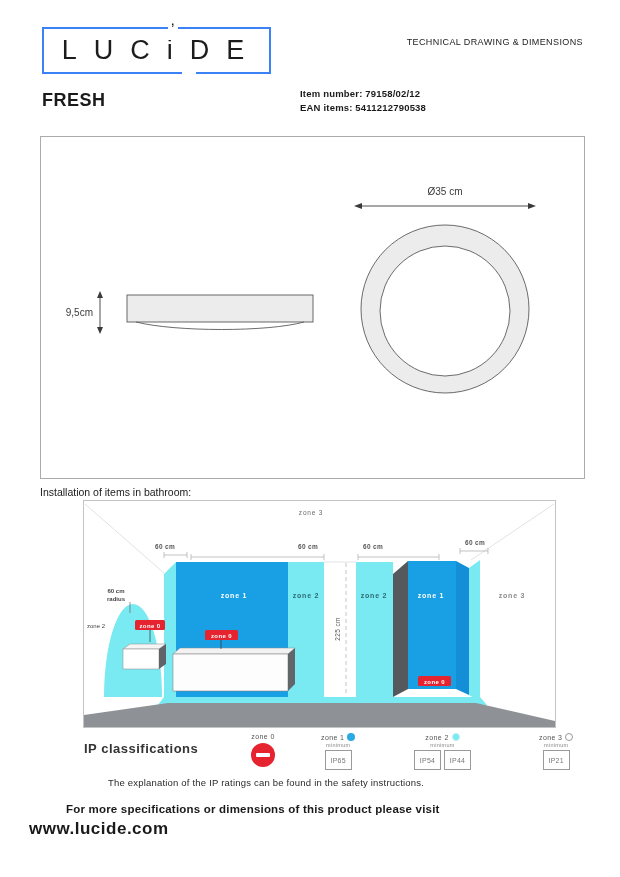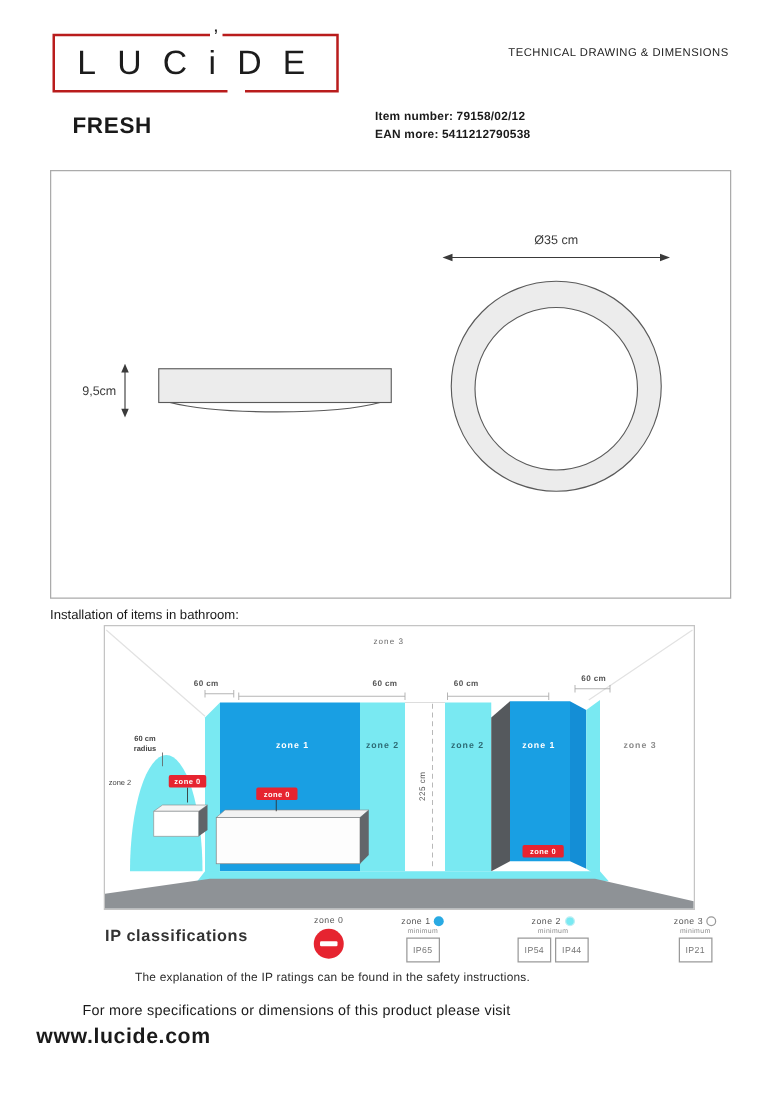--- a/index.html
+++ b/index.html
@@ -6,39 +6,39 @@
   body {
     width:620px; height:877px; background:#ffffff;
     font-family:"Liberation Sans", sans-serif; color:#1a1a1a;
     position:relative; overflow:hidden;
   }
   .abs { position:absolute; }
 
   
   .logo-box {
     left:42px; top:27px; width:229px; height:47px;
-    border:2px solid #b91c1c; position:absolute;
+    border:2px solid #3b82f6; position:absolute;
     display:flex; align-items:center; justify-content:center;
   }
   .logo-text {
     font-size:27px; letter-spacing:17px; font-weight:400;
     color:#1c1c1c; padding-left:10px; white-space:nowrap;
   }
   .logo-accent {
     position:absolute; left:124px; top:-7px; font-size:16px; color:#1c1c1c;
     background:#fff; padding:0 3px;
   }
   .logo-notch-bottom {
     position:absolute; left:138px; bottom:-3px; width:14px; height:4px; background:#fff;
   }
   .doc-type {
     right:37px; top:37px; font-size:9px; letter-spacing:0.4px; color:#222;
   }
   .product-name {
-    left:58px; top:90px; font-size:18px; font-weight:bold; letter-spacing:0.5px;
+    left:42px; top:90px; font-size:18px; font-weight:bold; letter-spacing:0.5px;
   }
   .codes { left:300px; top:87px; font-size:9.5px; line-height:14px; }
   .codes b { letter-spacing:0.2px; }
 
   
   .tech-box {
     left:40px; top:136px; width:545px; height:343px;
     border:1px solid #ababab; position:absolute;
   }
 
@@ -75,37 +75,37 @@
     font-size:7px; color:#777; letter-spacing:0.3px; background:#fff;
   }
   .g0 { left:168px; } .g1 { left:238px; } .g2 { left:331px; } .g3 { left:456px; }
 
   .ip-note {
     left:0; top:777px; width:532px; text-align:center;
     font-size:9.5px; color:#2a2a2a; letter-spacing:0.2px;
   }
 
   
-  .footer-line { left:40px; top:803px; font-size:11.5px; font-weight:normal; letter-spacing:0.2px;padding-left:26px; }
+  .footer-line { left:40px; top:803px; font-size:11.5px; font-weight:bold; letter-spacing:0.2px;padding-left:26px; }
   .footer-url { left:29px; top:819px; font-size:17px; font-weight:bold; letter-spacing:0.5px; }
 </style>
 </head>
 <body>
 
 <div class="logo-box">
   <span class="logo-text">LUCiDE</span>
   <span class="logo-accent">ʼ</span>
   <span class="logo-notch-bottom"></span>
 </div>
 <div class="abs doc-type">TECHNICAL DRAWING &amp; DIMENSIONS</div>
 
 <div class="abs product-name">FRESH</div>
 <div class="abs codes">
   <div><b>Item number:</b>&nbsp;<b>79158/02/12</b></div>
-  <div><b>EAN more:</b>&nbsp;<b>5411212790538</b></div>
+  <div><b>EAN items:</b>&nbsp;<b>5411212790538</b></div>
 </div>
 
 <div class="tech-box">
   <svg width="543" height="341" viewBox="0 0 543 341">
 
     <rect x="86" y="158" width="186" height="27" fill="#ececec" stroke="#5a5a5a" stroke-width="0.9"></rect>
     <path d="M 95,185 C 135,195 227,195 263,185" fill="none" stroke="#5a5a5a" stroke-width="0.9"></path>
 
     <line x1="59" y1="160" x2="59" y2="191" stroke="#3a3a3a" stroke-width="0.9"></line>
     <polygon points="56,161 62,161 59,154" fill="#3a3a3a"></polygon>

